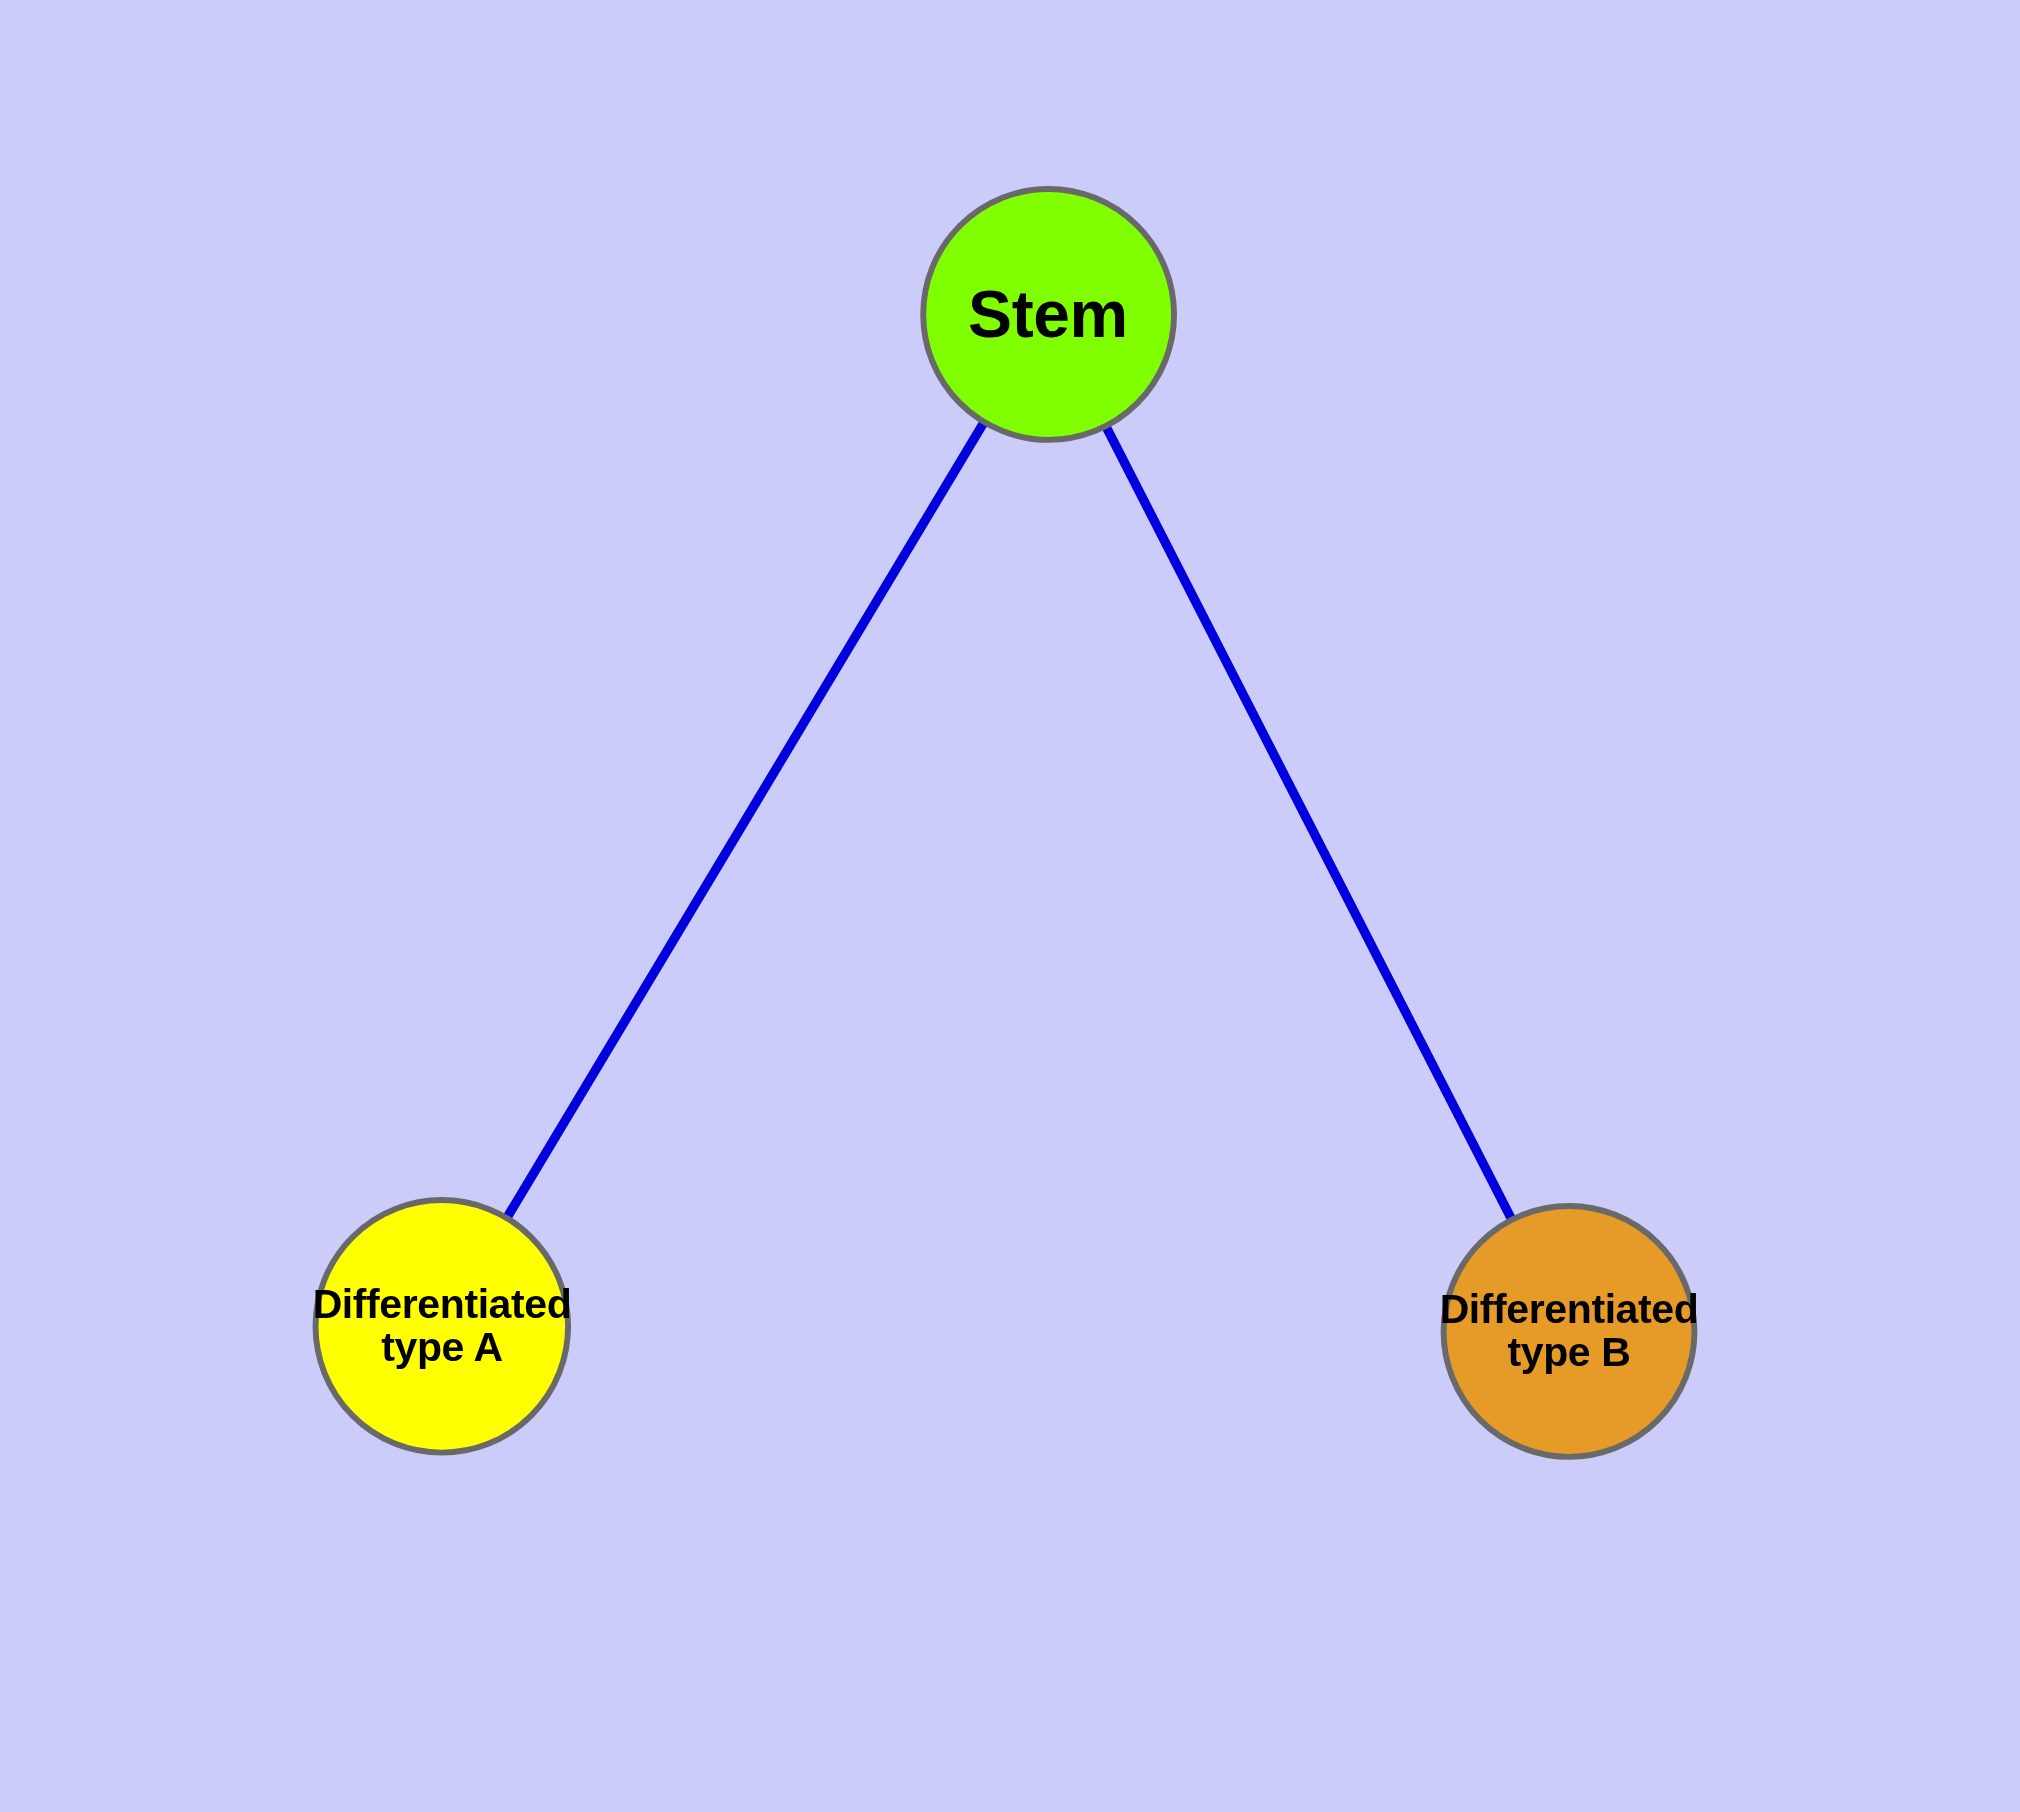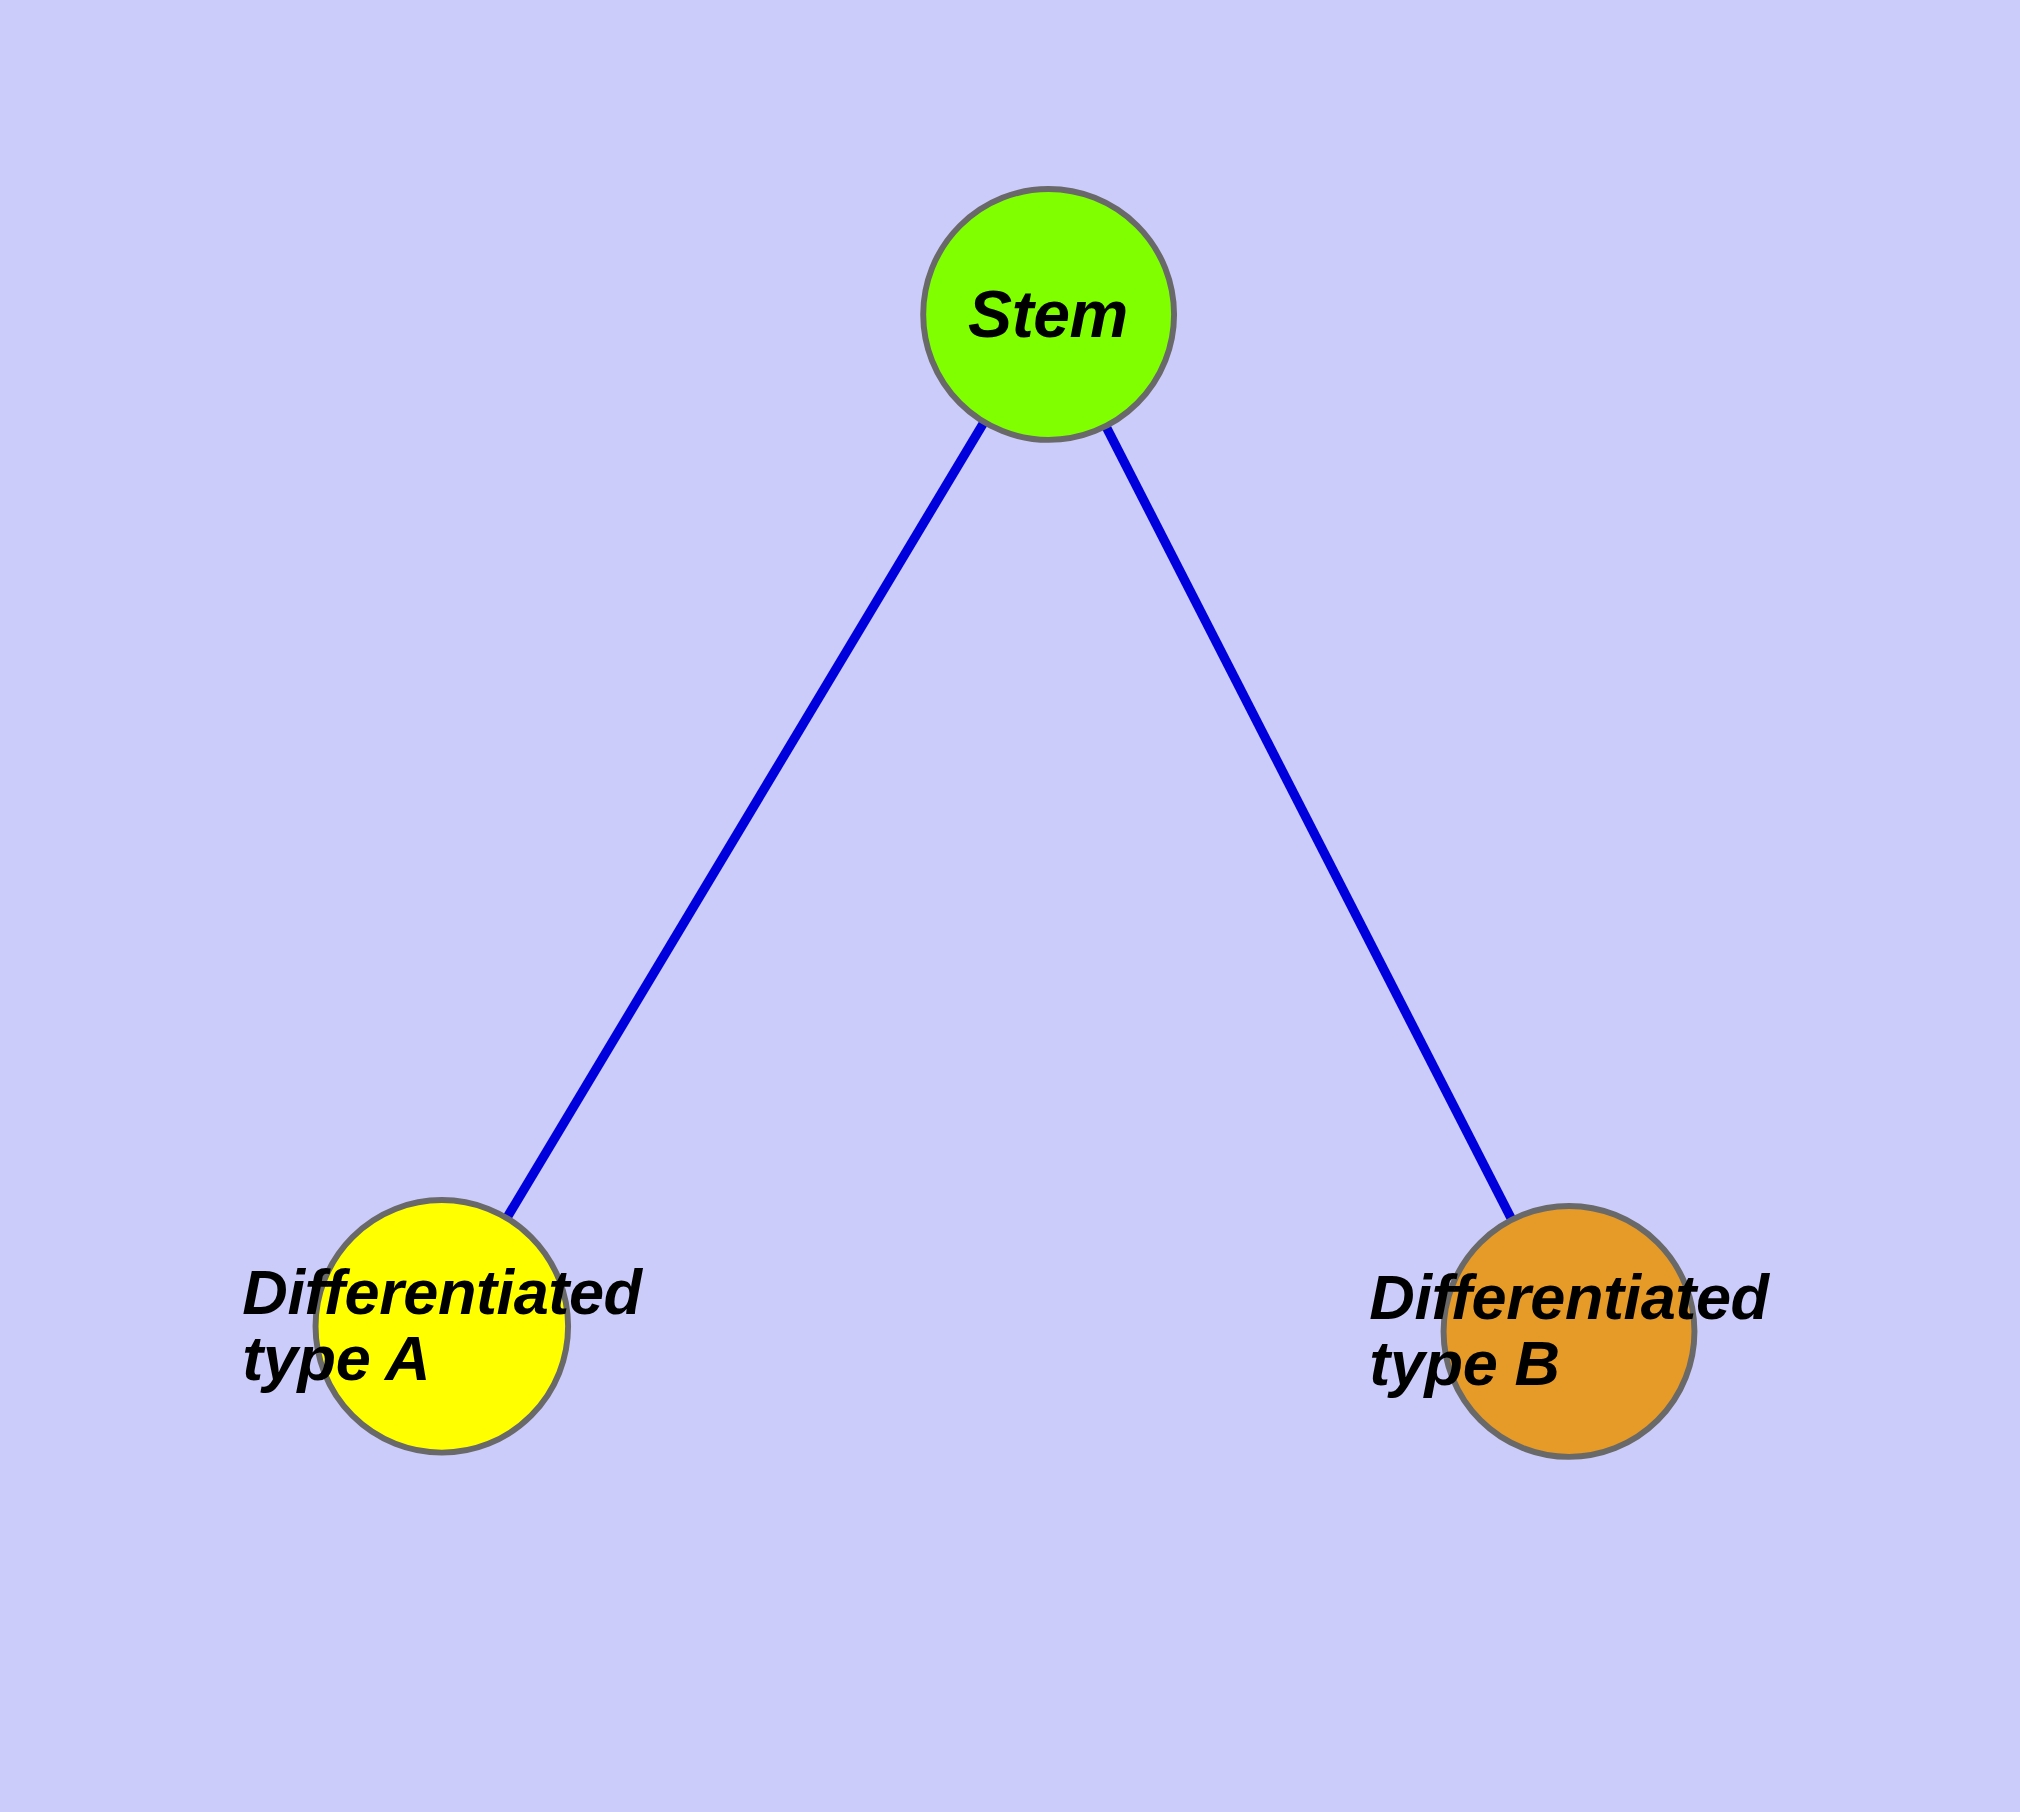--- a/index.html
+++ b/index.html
@@ -28,27 +28,27 @@
     height: 1812px;
     display: block;
   }
   .node-label {
     position: absolute;
     color: #000000;
     font-weight: bold;
     font-size: 66px;
     line-height: 1.04;
     letter-spacing: -0.4px;
+    text-align: center;
     white-space: pre;
     transform: translate(-50%, -50%);
     pointer-events: none;
-    font-style: italic;
     -webkit-font-smoothing: antialiased;
   }
-  .node-label.small { font-size: 63px; }
+  .node-label.small { font-size: 41px; }
 </style>
 </head>
 <body>
 
 <div id="stage" style="width: 2021px; height: 1812px;">
 
   <div id="canvas-bg" style="background: rgb(204, 204, 250); width: 2021px; height: 1812px;"></div>
 
   <svg class="graph-layer" viewBox="0 0 2384 2138" xmlns="http://www.w3.org/2000/svg" style="width: 2021px; height: 1812px;">
 

